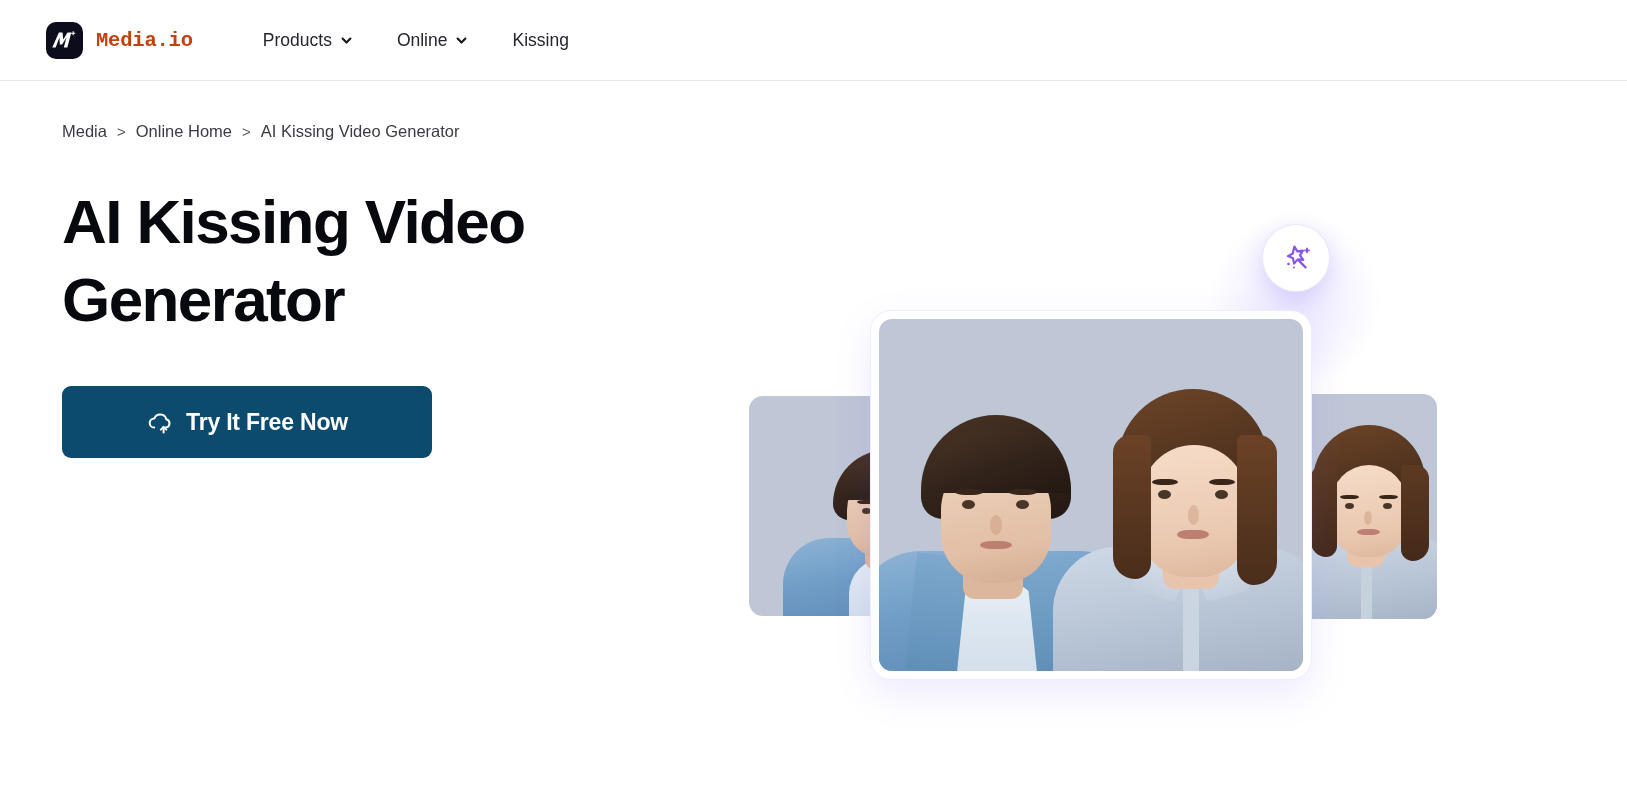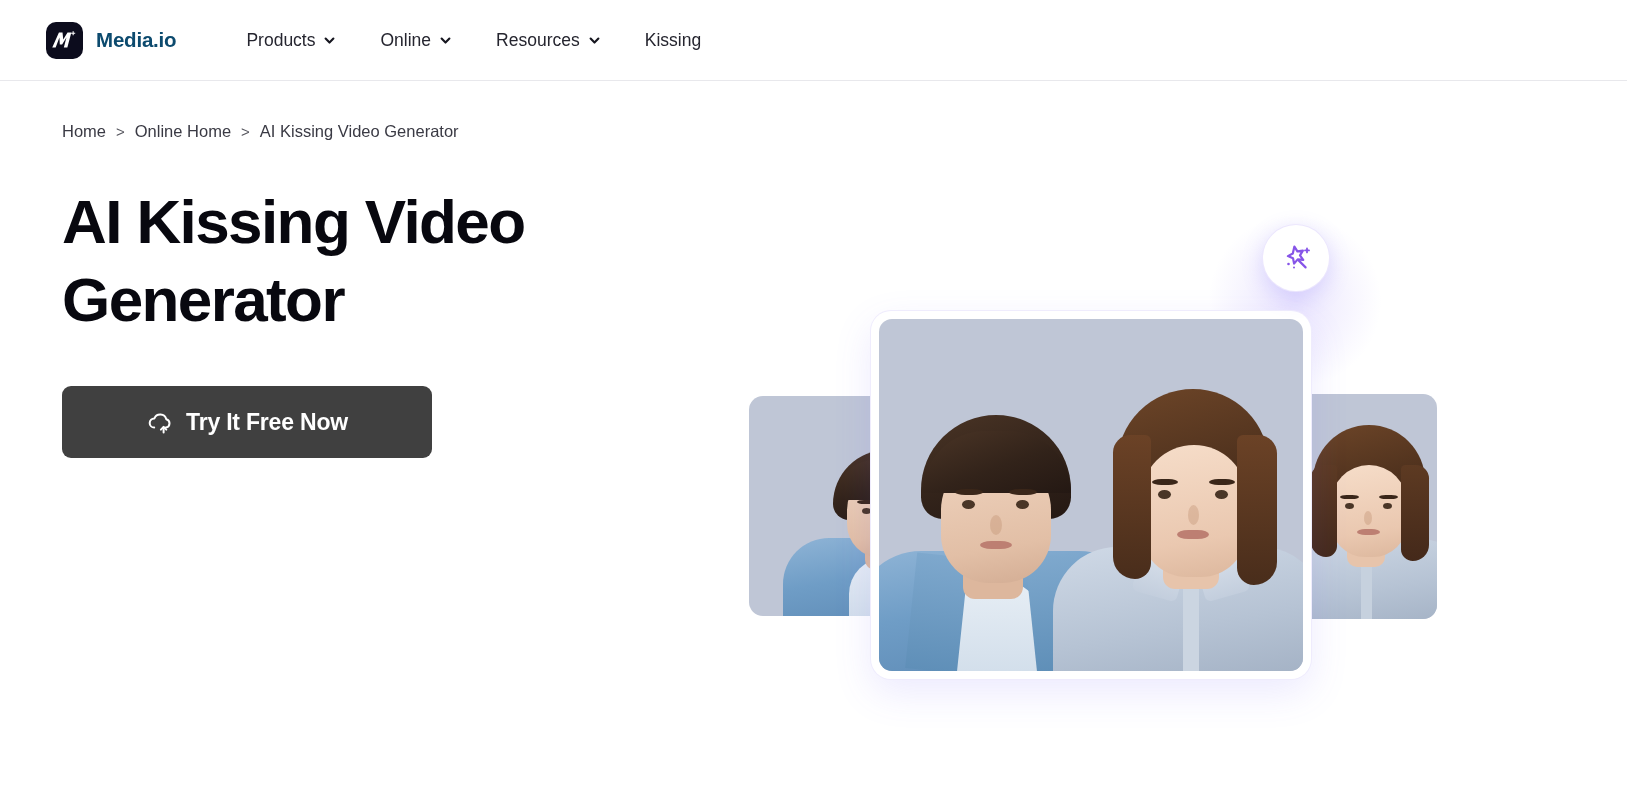--- a/index.html
+++ b/index.html
@@ -41,23 +41,24 @@
     align-items: center;
     justify-content: center;
     position: relative;
     flex: 0 0 auto;
   }
   .brand-mark svg { display: block; }
 
   .brand-name {
     font-size: 20.5px;
     font-weight: 700;
-    color: #0c4a6e;
+    color: #c2410c;
     letter-spacing: -0.2px;
     white-space: nowrap;
+    font-family: Liberation Mono, monospace;
   }
 
   .nav-links {
     display: flex;
     align-items: center;
     justify-content: flex-end;
   }
 
   .nav-item {
     display: flex;
@@ -126,21 +127,21 @@
     max-width: 672px;
     font-weight: 400;
   }
 
   .cta {
     margin-top: 48px;
     width: 370px;
     height: 72px;
     border: none;
     border-radius: 9px;
-    background: #404040;
+    background: #0c4a6e;
     color: #ffffff;
     font-family: "Liberation Sans", sans-serif;
     font-size: 23px;
     font-weight: 700;
     display: flex;
     align-items: center;
     justify-content: center;
     gap: 13px;
     cursor: pointer;
     letter-spacing: -0.2px;
@@ -293,40 +294,32 @@
 
     <div class="nav-item">
       <span>Online</span>
       <span class="chev">
         <svg width="13" height="13" viewBox="0 0 13 13">
           <path d="M2.6 4.6 L6.5 8.6 L10.4 4.6" fill="none" stroke="#16161f" stroke-width="2.1" stroke-linecap="round" stroke-linejoin="round"></path>
         </svg>
       </span>
     </div>
 
-    <div class="nav-item">
-      <span>Resources</span>
-      <span class="chev">
-        <svg width="13" height="13" viewBox="0 0 13 13">
-          <path d="M2.6 4.6 L6.5 8.6 L10.4 4.6" fill="none" stroke="#16161f" stroke-width="2.1" stroke-linecap="round" stroke-linejoin="round"></path>
-        </svg>
-      </span>
-    </div>
 
     <div class="nav-item">
       <span>Kissing</span>
     </div>
 
   </nav>
 </header>
 
 <main class="hero">
 
   <div class="breadcrumb">
-    <span class="crumb">Home</span>
+    <span class="crumb">Media</span>
     <span class="crumb-sep">&gt;</span>
     <span class="crumb">Online Home</span>
     <span class="crumb-sep">&gt;</span>
     <span class="crumb current">AI Kissing Video Generator</span>
   </div>
 
   <div class="hero-inner">
 
     <div class="hero-copy">
       <h1 class="hero-title">AI Kissing Video Generator</h1>

